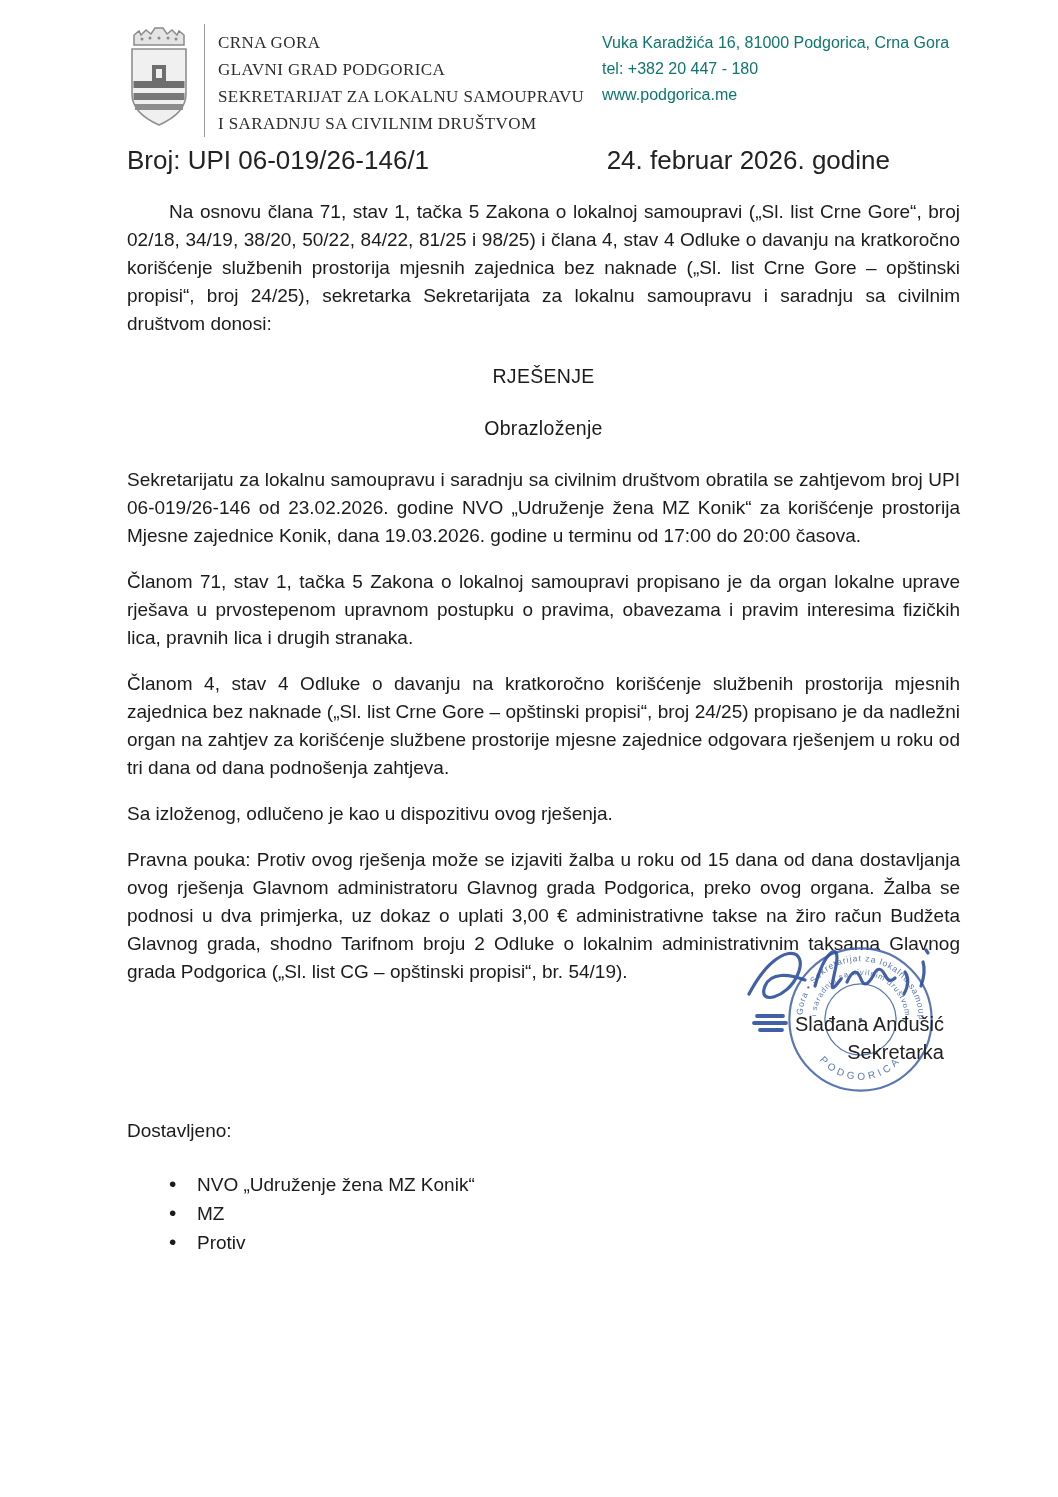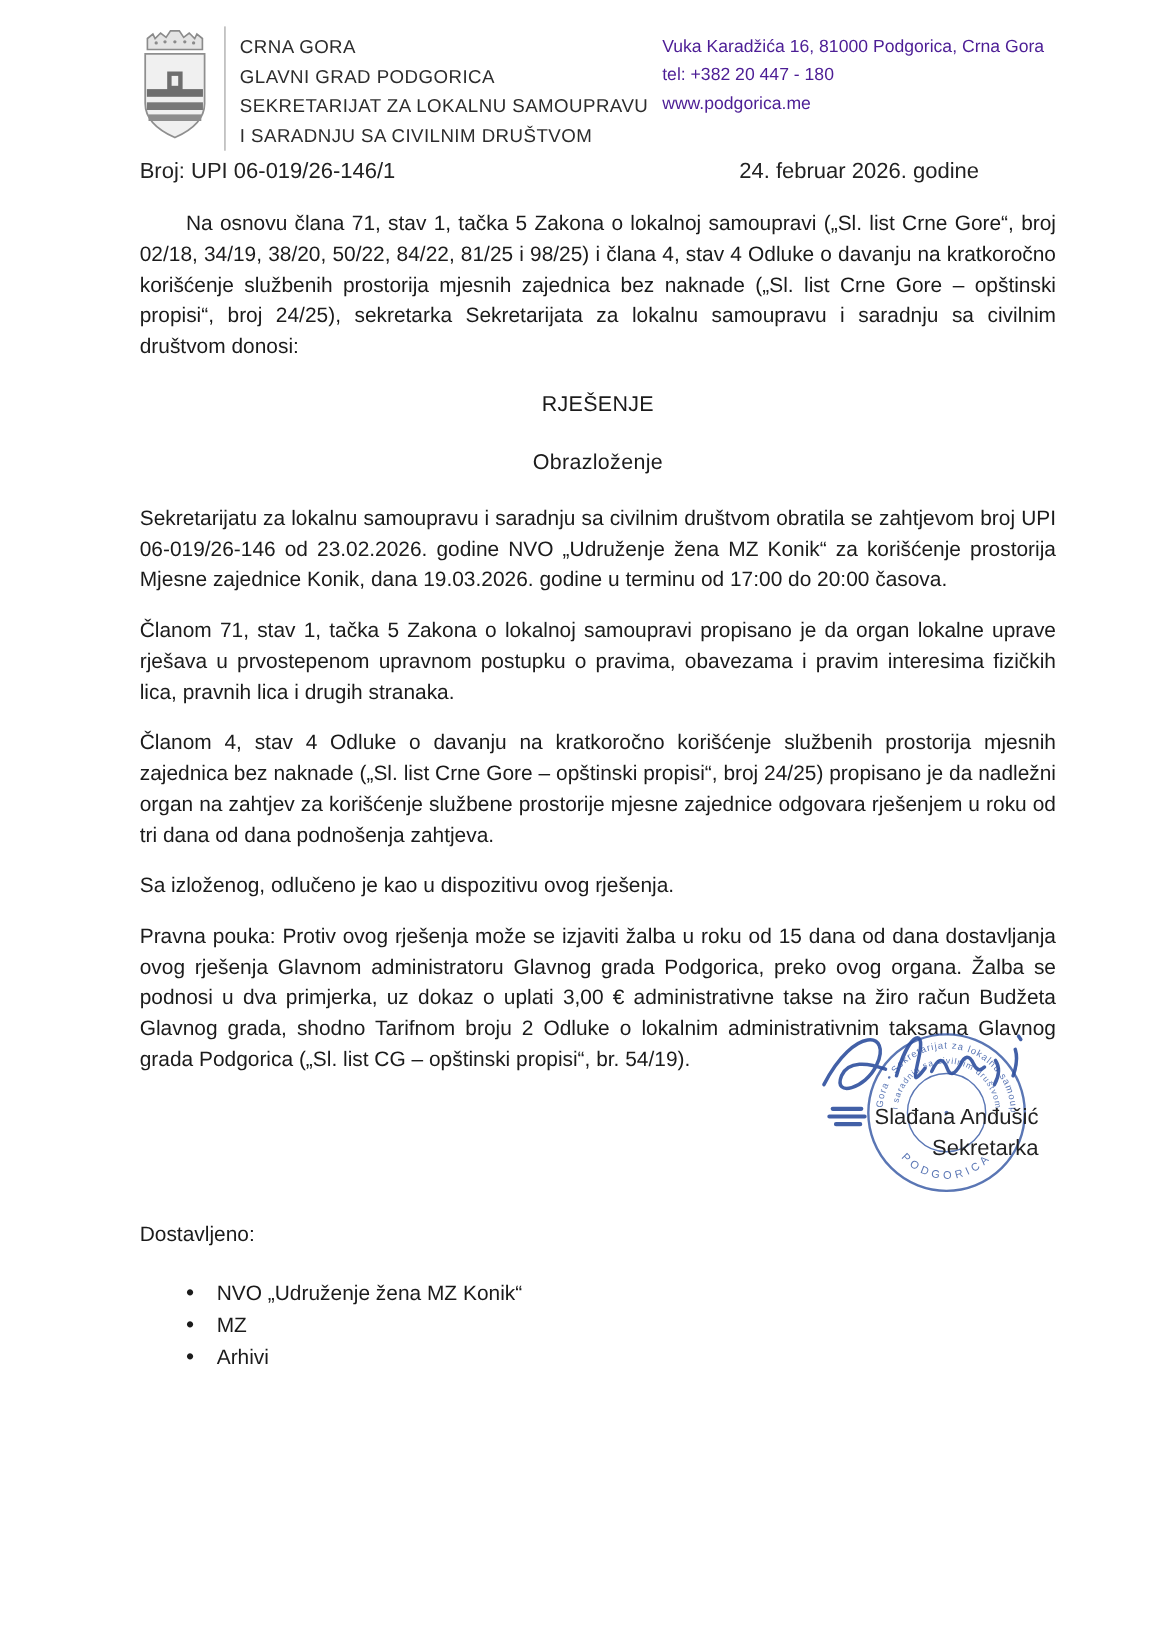--- a/index.html
+++ b/index.html
@@ -8,27 +8,27 @@
     width:1058px; height:1497px;
     font-family:"Liberation Sans", sans-serif;
     color:#1b1b1b;
     position:relative;
     overflow:hidden;
   }
   .page { padding:24px 98px 0 127px; }
 
   
   .hdr { display:flex; justify-content:space-between; align-items:flex-start; }
-  .hdr-left { display:flex; gap:13px; }
+  .hdr-left { display:flex; gap:13px;font-family:Liberation Serif, serif; }
   .coa { flex:0 0 auto; }
   .hdr-divider { width:1px; background:#9a9a9a; align-self:stretch; }
   .org-lines { font-size:17px; line-height:27px; letter-spacing:.4px; color:#2c2c2c; padding-top:5px; white-space:nowrap; }
-  .hdr-right { width:358px; font-size:16px; line-height:26px; color:#4c1d95; padding-top:6px; }
+  .hdr-right { width:358px; font-size:16px; line-height:26px; color:#0f766e; padding-top:6px; }
 
-  .ref-line { display:flex; font-size:20px; margin-top:8px; color:#222; }
+  .ref-line { display:flex; font-size:26px; margin-top:8px; color:#222; }
   .ref-line .date { margin-left:auto; margin-right:70px; }
 
   
   .doc p { font-size:19px; line-height:28px; text-align:justify; margin:18px 0; }
   .doc p.intro { text-indent:42px; margin-top:22px; }
   .heading { text-align:center; font-size:19.5px; line-height:28px; margin:24px 0; letter-spacing:.3px; }
   .bold { font-weight:normal; }
 
   
   .sig-area { position:relative; height:76px; margin-top:2px; }
@@ -147,16 +147,16 @@
     <div class="sig-text">
       <div>Slađana Anđušić</div>
       <div>Sekretarka</div>
     </div>
   </div>
 
   <div class="dist-label">Dostavljeno:</div>
   <ul class="dist">
     <li>NVO „Udruženje žena MZ Konik“</li>
     <li>MZ</li>
-    <li>Arhivi</li>
+    <li>Protiv</li>
   </ul>
 
 </div>
 
 </body></html>

